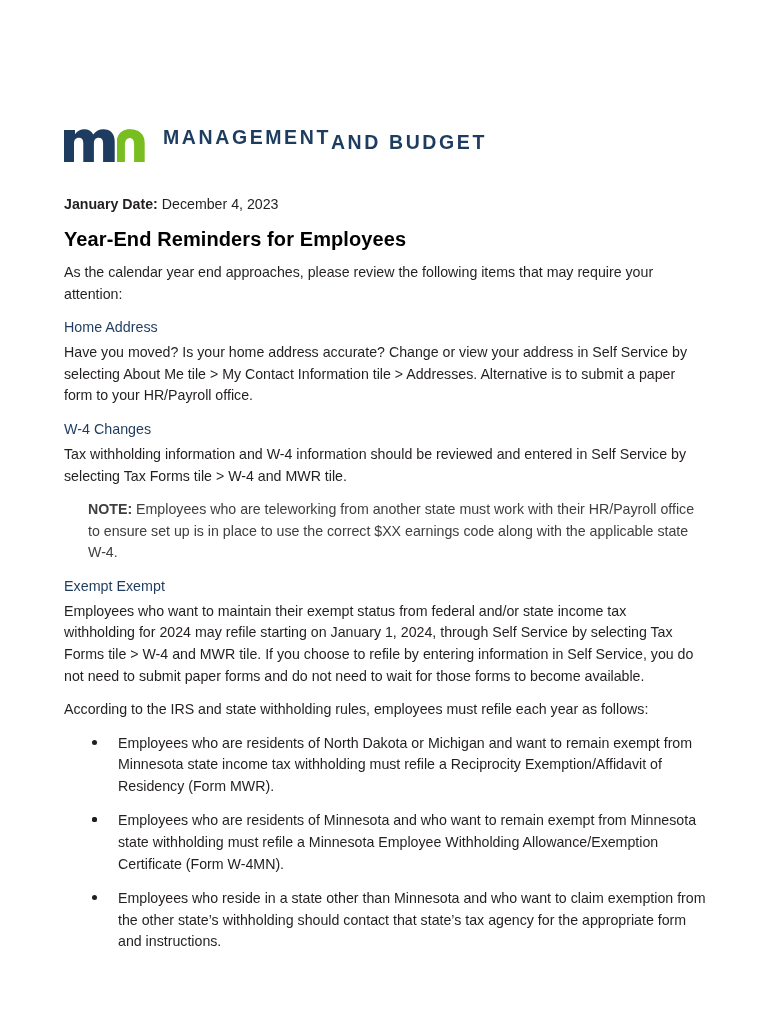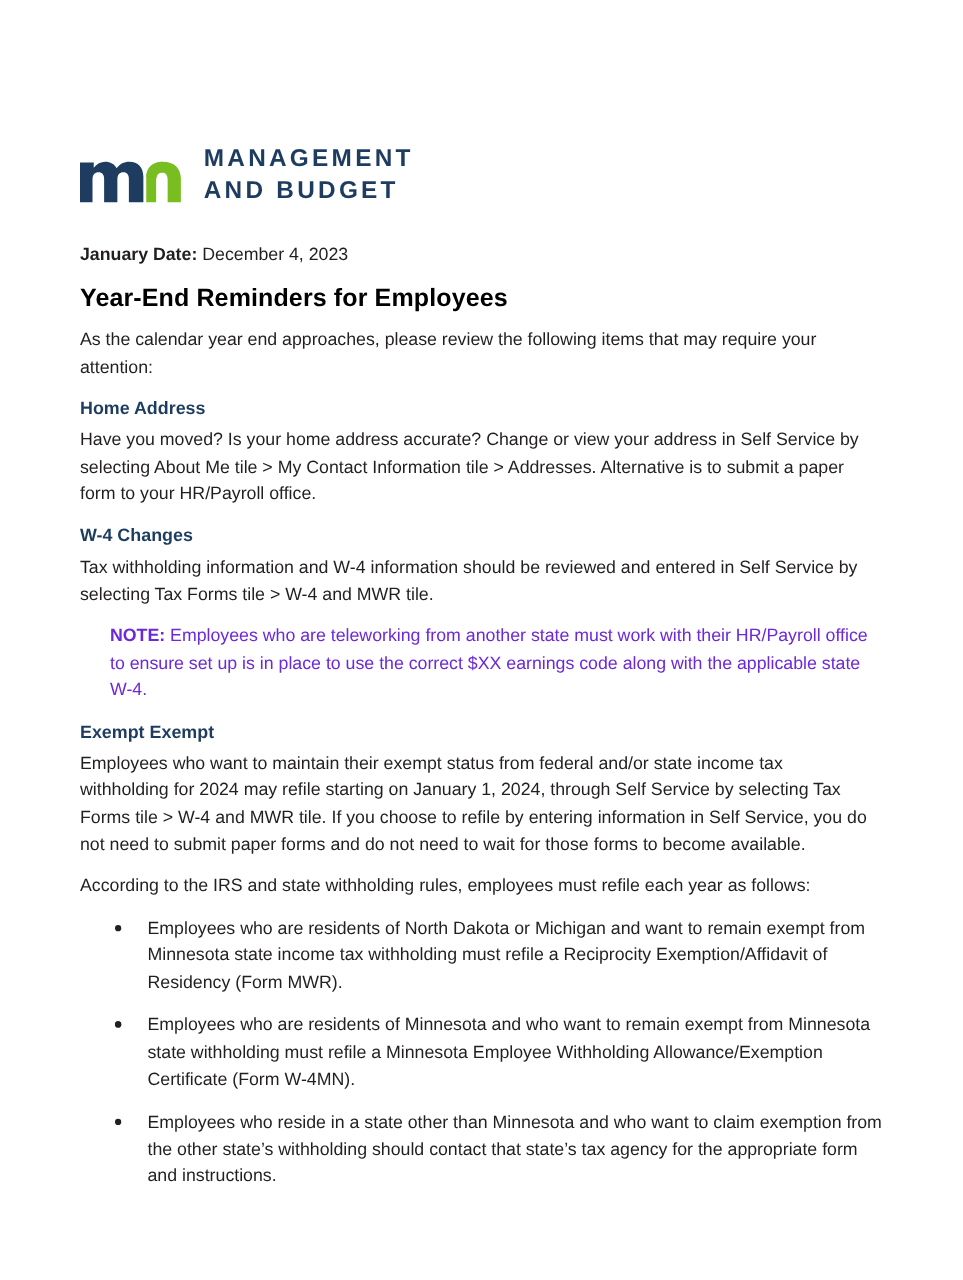--- a/index.html
+++ b/index.html
@@ -36,21 +36,21 @@
   .logo-mark {
     position: relative;
     width: 84px;
     height: 44px;
     flex: 0 0 auto;
   }
   .logo-mark svg { display: block; }
   .logo-words {
     margin-left: 15px;
     display: flex;
-    flex-direction: column;
+    flex-direction: row;
     justify-content: center;
     line-height: 1.0;
   }
   .logo-words .wline {
     font-family: "Liberation Sans", sans-serif;
     font-weight: bold;
     font-size: 19.5px;
     letter-spacing: 2.6px;
     color: #1d3c5f;
   }
@@ -93,31 +93,31 @@
     font-size: 14.2px;
     line-height: 1.52;
     color: #231f20;
     text-align: left;
   }
   p.body-par b, span.b { font-weight: normal; }
 
   h2.section-head {
     margin: 0 0 5px 0;
     font-size: 14.3px;
-    font-weight: bold;
+    font-weight: normal;
     color: #1d3c5f;
     line-height: 1.4;
   }
 
   .note-block {
     margin: 0 13px 12px 0;
     padding-left: 24px;
     font-size: 14.2px;
     line-height: 1.52;
-    color: #6d28d9;
+    color: #404040;
   }
   .note-block b { font-weight: bold; }
 
   ul.bullets {
     list-style: none;
     margin: 0;
     padding: 0;
   }
   ul.bullets li {
     position: relative;

